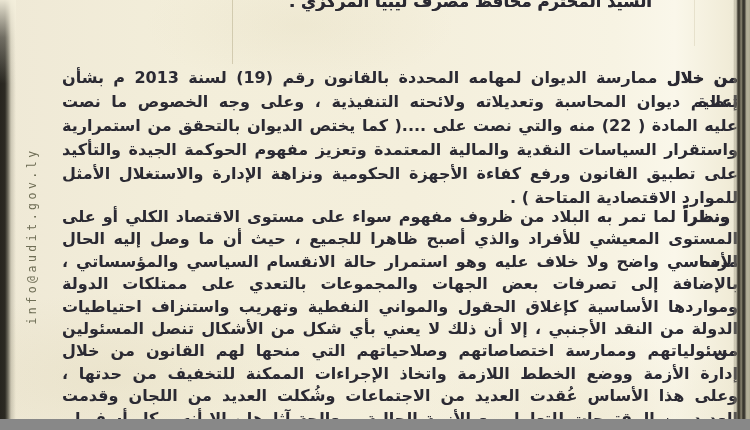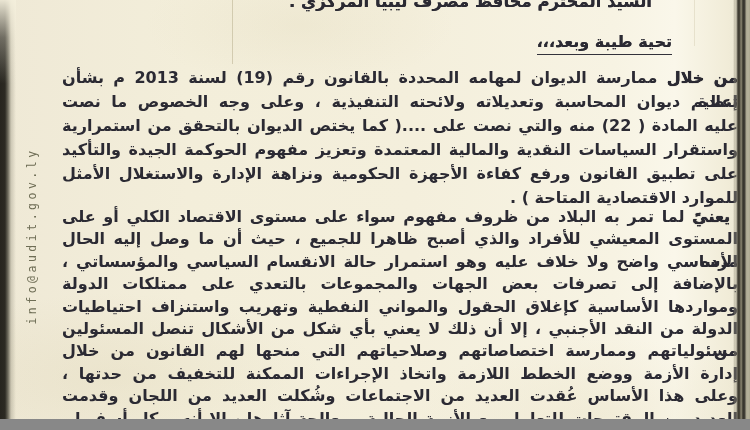--- a/index.html
+++ b/index.html
@@ -86,37 +86,36 @@
 <body>
 
 <div id="page">
 
   <div class="mottle"></div>
   <div class="crease c1"></div>
   <div class="crease c2"></div>
 
   <div class="addressee ar">السيد المحترم  محافظ مصرف ليبيا المركزي .</div>
 
-  <div class="salutation ar">تحية طيبة وبعد،،،</div>
 
   <div class="para para1">
     <div class="line">
       <span class="lead">من خلال</span>
       <span>ممارسة الديوان لمهامه المحددة بالقانون رقم (19) لسنة 2013 م بشأن إعادة</span>
     </div>
     <div class="line">تنظيم ديوان المحاسبة وتعديلاته ولائحته التنفيذية ، وعلى وجه الخصوص ما نصت</div>
     <div class="line">عليه المادة ( 22) منه والتي نصت على ....( كما يختص الديوان بالتحقق من استمرارية</div>
     <div class="line">واستقرار السياسات النقدية والمالية المعتمدة وتعزيز مفهوم الحوكمة الجيدة والتأكيد</div>
     <div class="line">على تطبيق القانون ورفع كفاءة الأجهزة الحكومية ونزاهة الإدارة والاستغلال الأمثل</div>
     <div class="line align-right">للموارد الاقتصادية المتاحة ) .</div>
   </div>
 
   <div class="para para2">
     <div class="line indent">
-      <span class="lead">يعنيً</span>
+      <span class="lead">ونظراً</span>
       <span>لما تمر به البلاد من ظروف مفهوم سواء على مستوى الاقتصاد الكلي أو على</span>
     </div>
     <div class="line">المستوى المعيشي للأفراد والذي أصبح ظاهرا للجميع ، حيث أن ما وصل إليه الحال مرده</div>
     <div class="line">الأساسي واضح ولا خلاف عليه وهو استمرار حالة الانقسام السياسي والمؤسساتي ،</div>
     <div class="line">بالإضافة إلى تصرفات بعض الجهات والمجموعات بالتعدي على ممتلكات الدولة</div>
     <div class="line">ومواردها الأساسية كإغلاق الحقول والمواني النفطية وتهريب واستنزاف احتياطيات</div>
     <div class="line">الدولة من النقد الأجنبي ، إلا أن ذلك لا يعني بأي شكل من الأشكال تنصل المسئولين من</div>
     <div class="line">مسئولياتهم وممارسة اختصاصاتهم وصلاحياتهم التي منحها لهم القانون من خلال</div>
     <div class="line">إدارة الأزمة ووضع الخطط اللازمة واتخاذ الإجراءات الممكنة للتخفيف من حدتها ،</div>
     <div class="line">وعلى هذا الأساس عُقدت العديد من الاجتماعات وشُكلت العديد من اللجان وقدمت</div>

